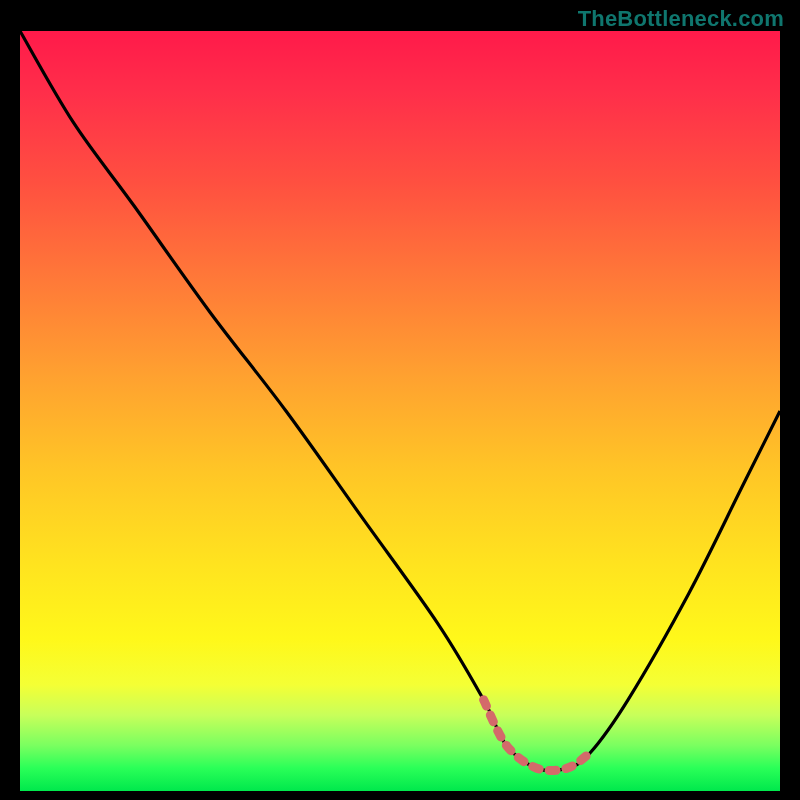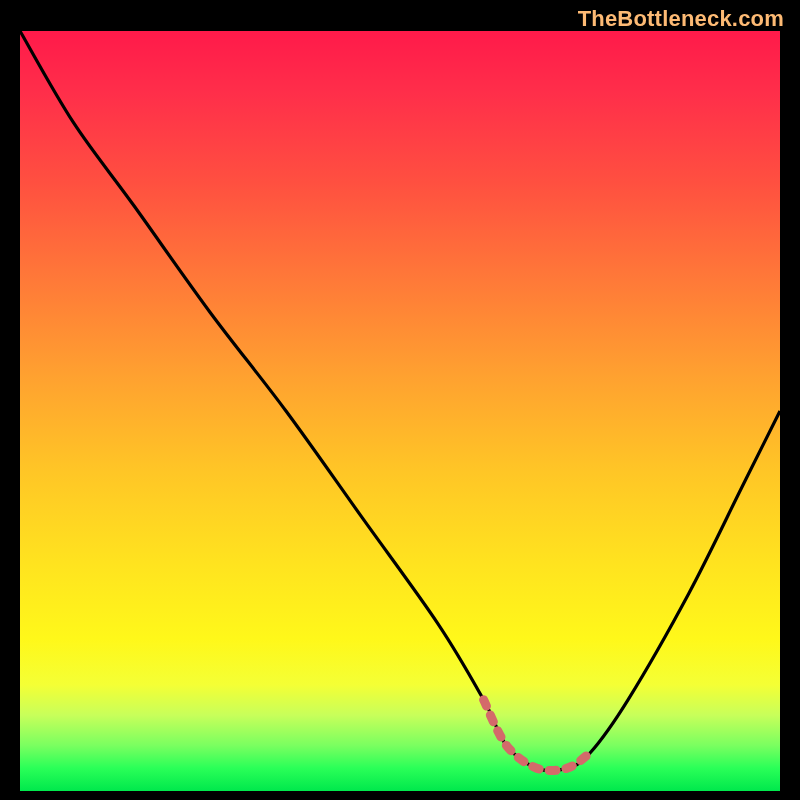--- a/index.html
+++ b/index.html
@@ -40,21 +40,21 @@
       #00e84c 100%
     );
   }
   .watermark {
     position: absolute;
     top: 6px;
     right: 16px;
     font-family: Arial, Helvetica, sans-serif;
     font-size: 22px;
     font-weight: 600;
-    color: #fdba74;
+    color: #0f766e;
     letter-spacing: 0.2px;
   }
   svg.curve {
     position: absolute;
     left: 0;
     top: 0;
     width: 760px;
     height: 760px;
     overflow: visible;
   }

